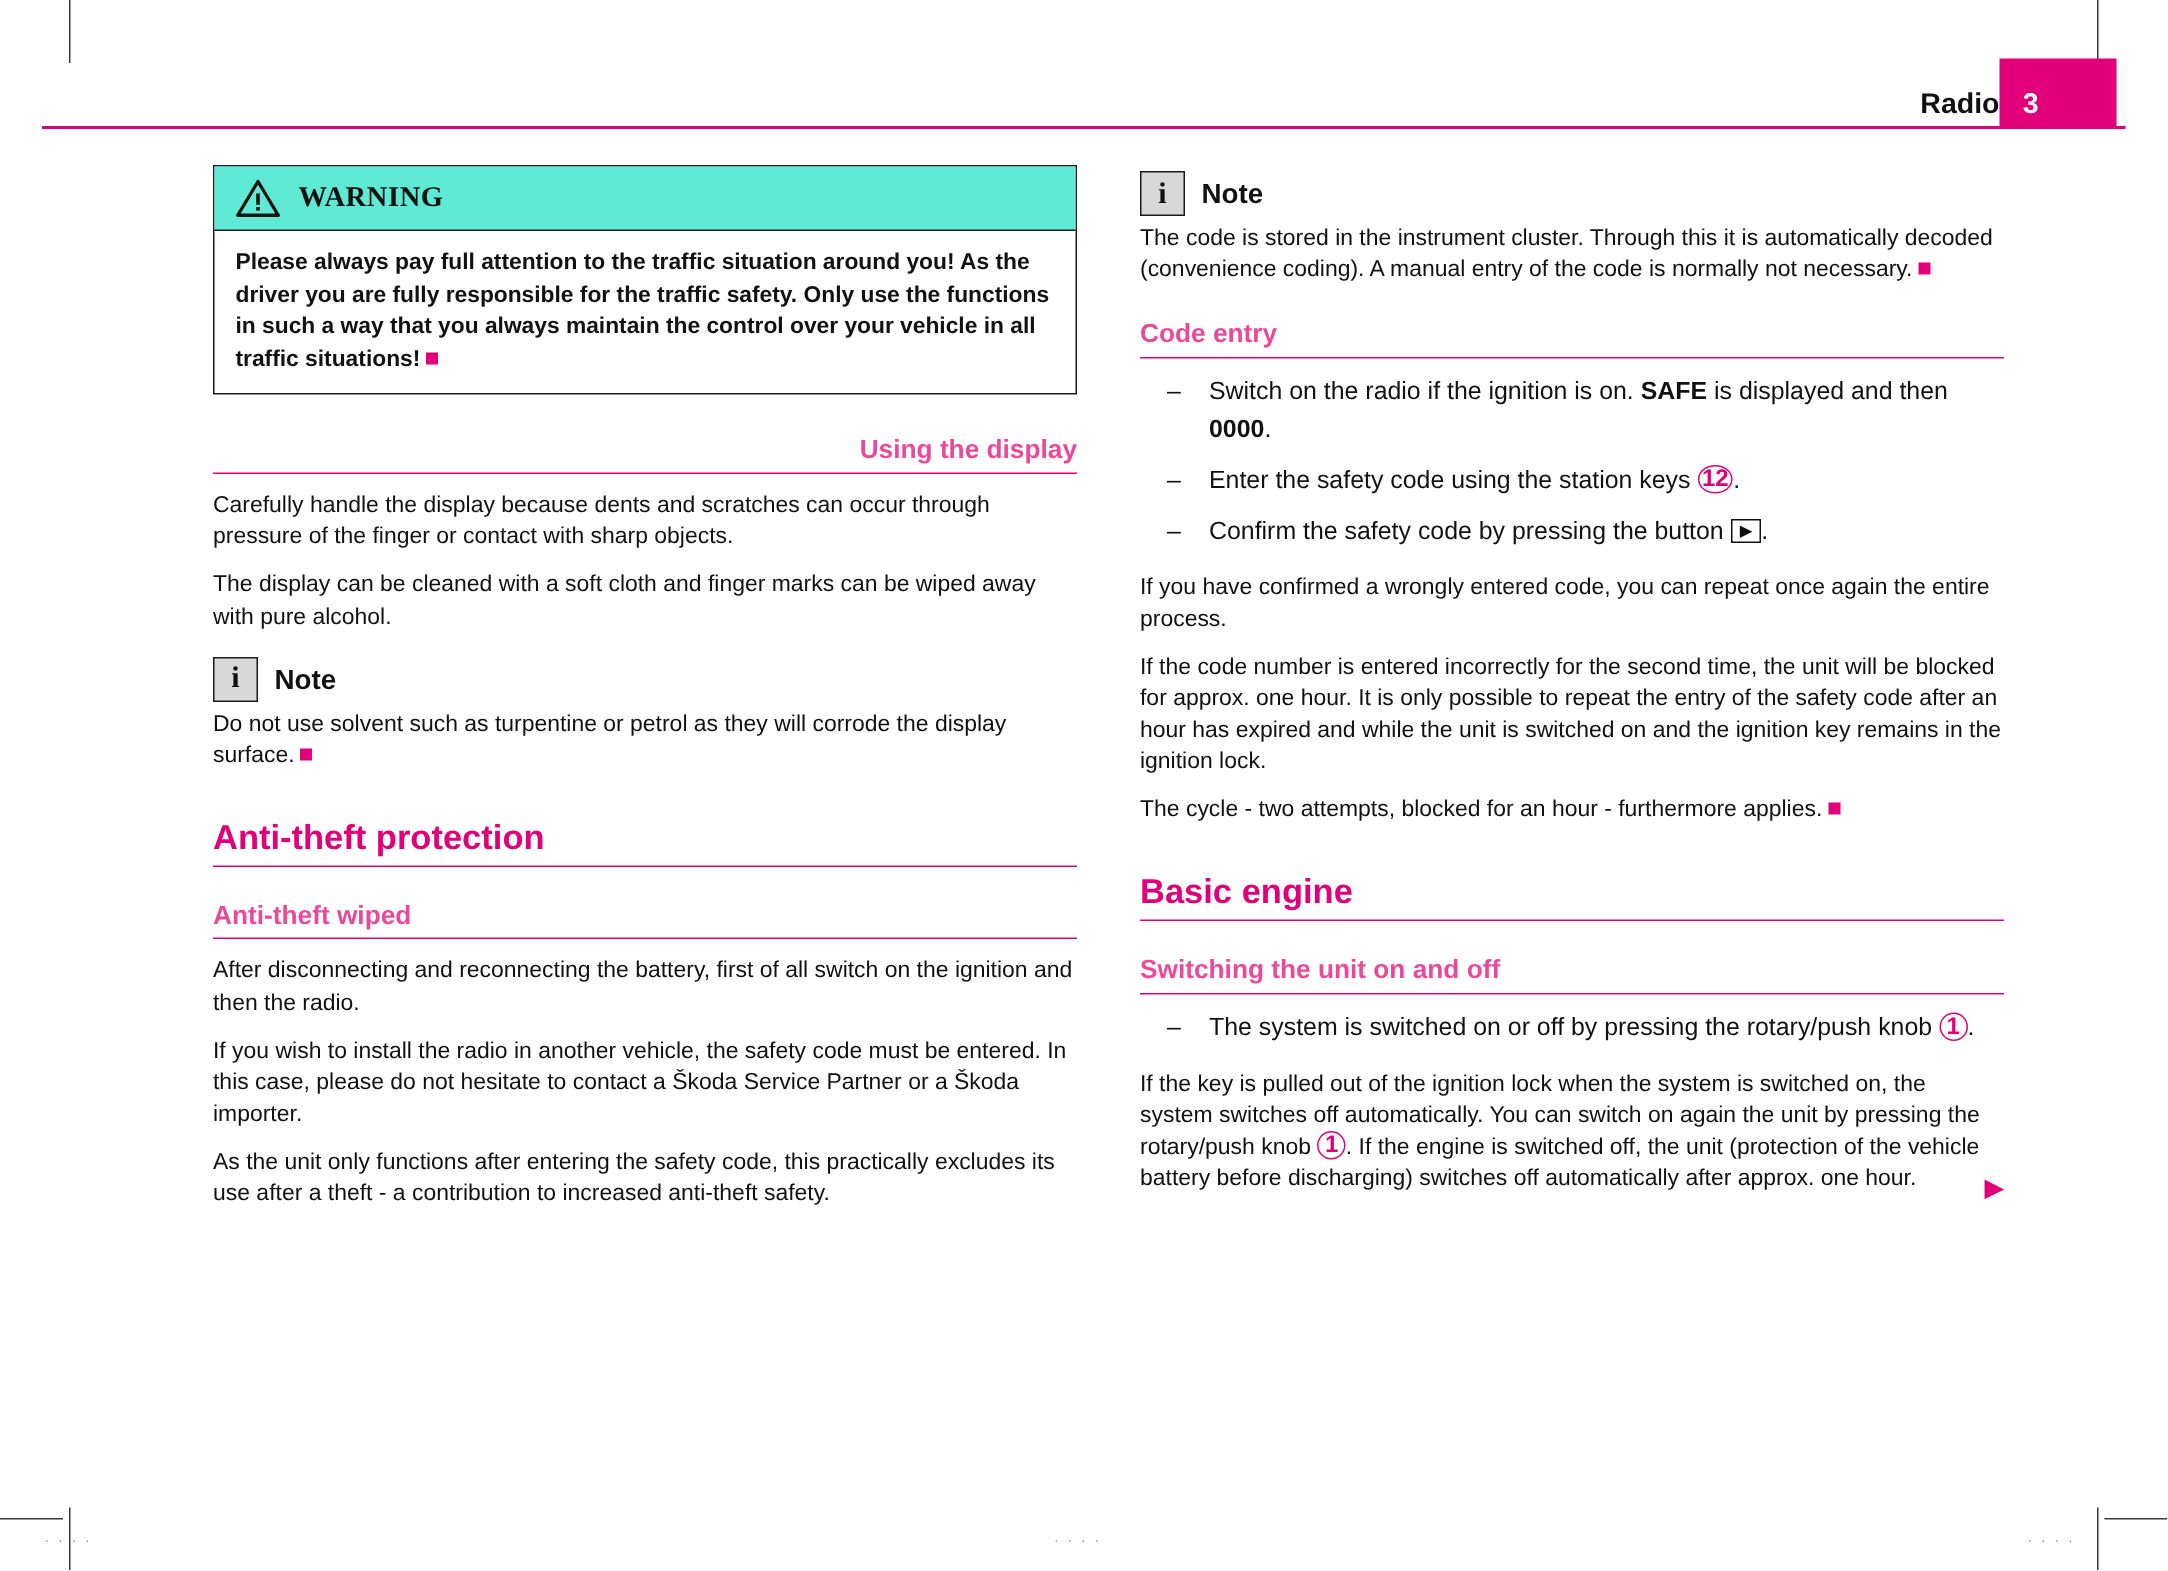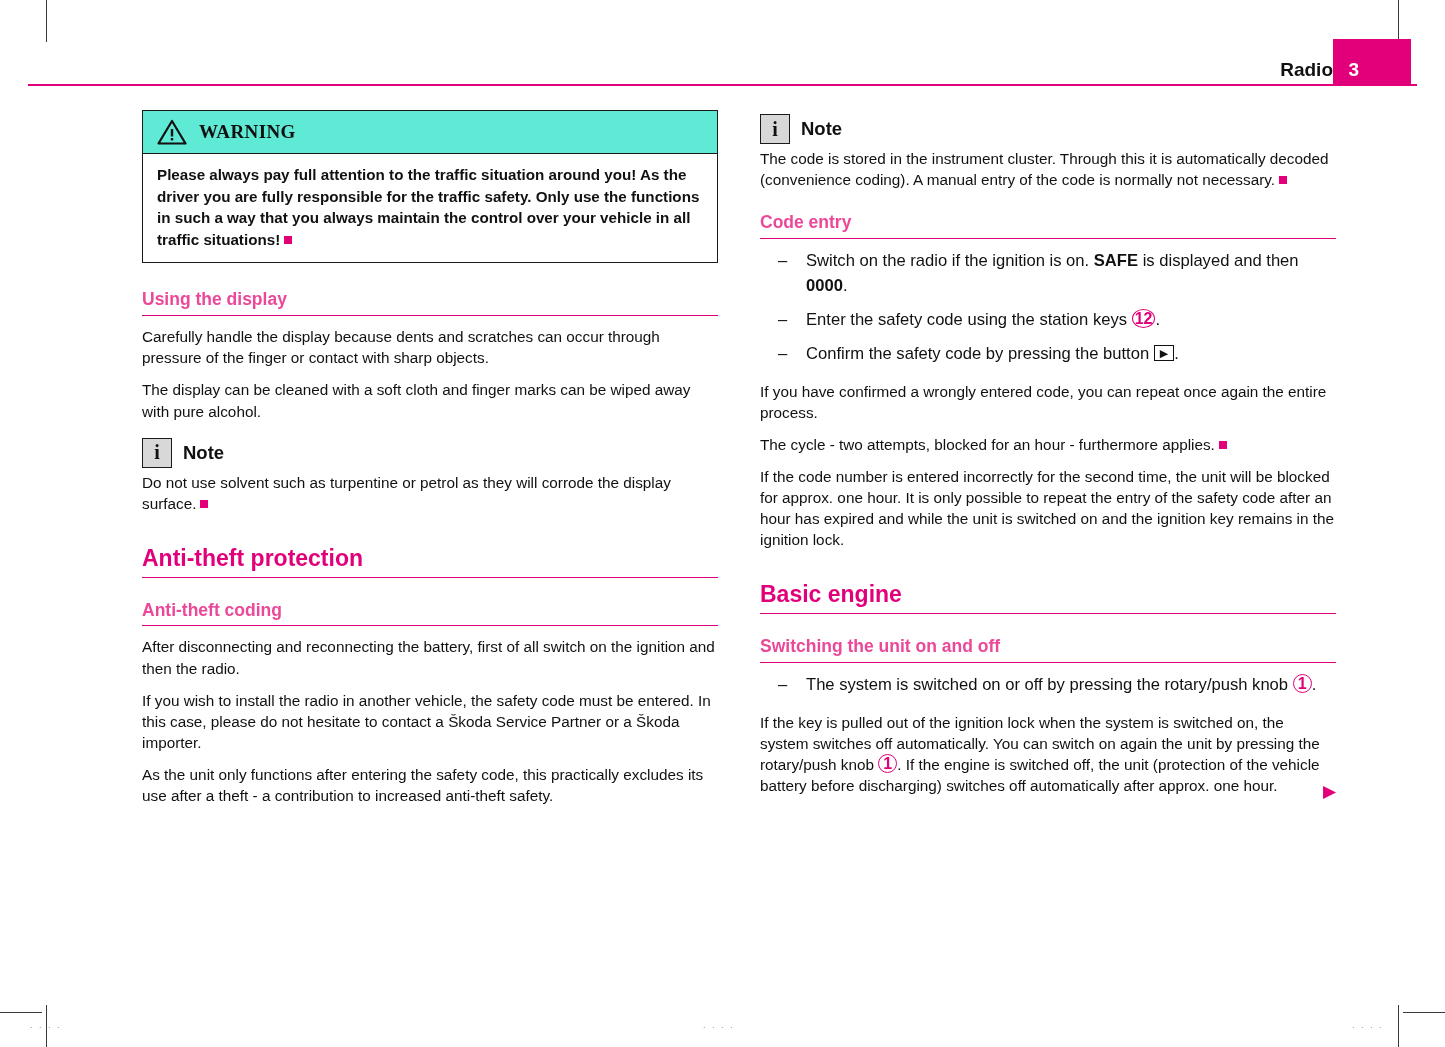--- a/index.html
+++ b/index.html
@@ -128,21 +128,21 @@
   }
   h3.sub {
     color: #ec4899;
     font-size: 17.5px;
     font-weight: bold;
     margin: 22px 0 10px 0;
     padding-bottom: 4px;
     border-bottom: 1.2px solid #e2007a;
     line-height: 1.25;
   }
-  h3.sub.first { margin-top: 0; }
+  h3.sub.first { margin-top: 0; text-align: right; }
 
   p.body {
     font-size: 15.3px;
     line-height: 1.38;
     margin: 0 0 11px 0;
     color: #111111;
   }
 
   
   .note-head {
@@ -272,21 +272,21 @@
     <div class="note-head">
       <span class="info-icon">i</span>
       <span class="note-label">Note</span>
     </div>
     <p class="body">
       <span>Do not use solvent such as turpentine or petrol as they will corrode the display surface.</span><span class="endmark"></span>
     </p>
 
     <h2 class="sec">Anti-theft protection</h2>
 
-    <h3 class="sub">Anti-theft coding</h3>
+    <h3 class="sub">Anti-theft wiped</h3>
 
     <p class="body">After disconnecting and reconnecting the battery, first of all switch on the ignition and then the radio.</p>
     <p class="body">If you wish to install the radio in another vehicle, the safety code must be entered. In this case, please do not hesitate to contact a Škoda Service Partner or a Škoda importer.</p>
     <p class="body">As the unit only functions after entering the safety code, this practically excludes its use after a theft - a contribution to increased anti-theft safety.</p>
 
   </div>
 
   <div class="col col-right rel">
 
     <div class="note-head tight">
@@ -308,24 +308,24 @@
         <span class="dash-mark">–</span>
         <span>Enter the safety code using the station keys </span><span class="chip">12</span><span>.</span>
       </li>
       <li>
         <span class="dash-mark">–</span>
         <span>Confirm the safety code by pressing the button </span><span class="keybox">▶</span><span>.</span>
       </li>
     </ul>
 
     <p class="body">If you have confirmed a wrongly entered code, you can repeat once again the entire process.</p>
+    <p class="body">If the code number is entered incorrectly for the second time, the unit will be blocked for approx. one hour. It is only possible to repeat the entry of the safety code after an hour has expired and while the unit is switched on and the ignition key remains in the ignition lock.</p>
     <p class="body">
       <span>The cycle - two attempts, blocked for an hour - furthermore applies.</span><span class="endmark"></span>
     </p>
-    <p class="body">If the code number is entered incorrectly for the second time, the unit will be blocked for approx. one hour. It is only possible to repeat the entry of the safety code after an hour has expired and while the unit is switched on and the ignition key remains in the ignition lock.</p>
 
     <h2 class="sec">Basic engine</h2>
 
     <h3 class="sub">Switching the unit on and off</h3>
 
     <ul class="dash">
       <li>
         <span class="dash-mark">–</span>
         <span>The system is switched on or off by pressing the rotary/push knob </span><span class="chip">1</span><span>.</span>
       </li>

